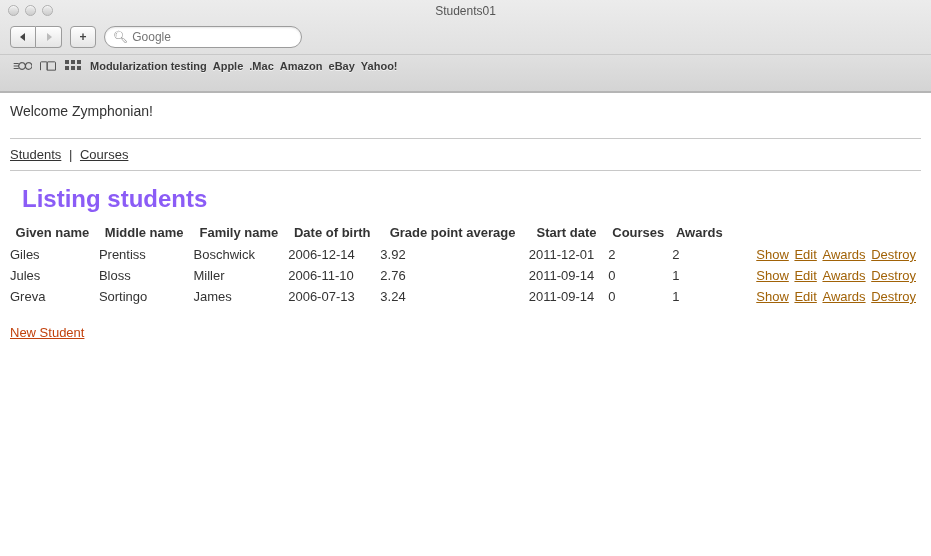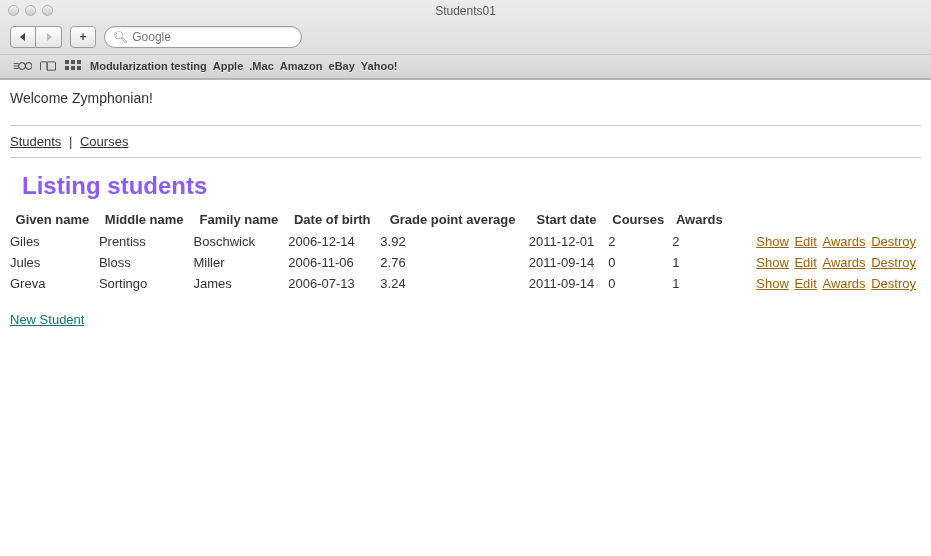--- a/index.html
+++ b/index.html
@@ -19,21 +19,21 @@
 
   .urlbar { flex: 1; display: flex; align-items: center; height: 22px; border: 1px solid #9c9c9c; border-radius: 4px; background: #fff; padding: 0 4px 0 0; overflow: hidden; box-shadow: inset 0 1px 2px rgba(0,0,0,.1); }
   .urlbar .globe { width: 16px; height: 16px; margin: 0 4px; }
   .urlbar input { flex: 1; border: none; outline: none; font-size: 12px; height: 100%; font-family: "Lucida Grande", Verdana, sans-serif; }
   .urlbar .reload { color: #666; font-size: 13px; padding: 0 6px; }
 
   .searchbar { width: 198px; height: 22px; border: 1px solid #9c9c9c; border-radius: 11px; background: #fff; display: flex; align-items: center; padding: 0 8px; box-shadow: inset 0 1px 2px rgba(0,0,0,.1); }
   .searchbar input { border: none; outline: none; width: 100%; font-size: 12px; font-family: "Lucida Grande", Verdana, sans-serif; color: #888; }
   .searchbar .mag { color: #888; margin-right: 4px; font-size: 12px; }
 
-  .bookbar { display: flex; align-items: center; gap: 6px; padding: 4px 12px 5px; background: linear-gradient(#e0e0e0,#d4d4d4); border-top: 1px solid #c8c8c8; border-bottom: 1px solid #b5b5b5; font-size: 12px; color: #333; font-family: "Lucida Grande", Verdana, sans-serif; }
+  .bookbar { display: flex; align-items: center; gap: 6px; padding: 4px 12px 18px; background: linear-gradient(#e0e0e0,#d4d4d4); border-top: 1px solid #c8c8c8; border-bottom: 1px solid #b5b5b5; font-size: 12px; color: #333; font-family: "Lucida Grande", Verdana, sans-serif; }
   .bm-icon { width: 20px; height: 14px; }
   .bookbar span.text-item { font-weight: bold; font-size: 11px; color: #3a3a3a; text-shadow: 0 1px 0 rgba(255,255,255,.6); }
 
   
   svg { display: block; }
 
   
   .page { padding: 10px 10px; }
   .welcome { font-size: 14px; color: #333; margin-bottom: 19px; }
   hr.sep { border: none; border-top: 1px solid #c8c8c8; margin: 8px 0; }
@@ -43,21 +43,21 @@
 
   h1.listing { font-size: 24px; font-weight: bold; color: #8b5cf6; margin: 14px 12px 10px; }
 
   table.students { border-collapse: collapse; width: 910px; }
   table.students th { text-align: center; font-weight: bold; font-size: 13px; padding: 2px 4px 4px 0; white-space: nowrap; margin-top: 13px; }
   table.students td { font-size: 13px; padding: 3px 4px 3px 0; white-space: nowrap; vertical-align: top; }
   table.students td.actions { text-align: right; }
   table.students td.actions a { margin-left: 2px; }
   a.rowlink { color: #a16207; text-decoration: underline; }
 
-  .newstudent { display: inline-block; margin-top: 18px; color: #0f766e; text-decoration: underline; font-size: 13px; }
+  .newstudent { display: inline-block; margin-top: 18px; color: #c2410c; text-decoration: underline; font-size: 13px; }
 </style>
 </head>
 <body>
 
 <div class="chrome">
   <div class="titlebar">
     <div class="traffic">
       <div class="traffic-dot"></div>
       <div class="traffic-dot"></div>
       <div class="traffic-dot"></div>
@@ -154,21 +154,21 @@
           <td>3.92</td>
           <td>2011-12-01</td>
           <td>2</td>
           <td>2</td>
           <td class="actions"><a href="#" class="rowlink">Show</a> <a href="#" class="rowlink">Edit</a> <a href="#" class="rowlink">Awards</a> <a href="#" class="rowlink">Destroy</a> </td>
         </tr>
         <tr>
           <td>Jules</td>
           <td>Bloss</td>
           <td>Miller</td>
-          <td>2006-11-06</td>
+          <td>2006-11-10</td>
           <td>2.76</td>
           <td>2011-09-14</td>
           <td>0</td>
           <td>1</td>
           <td class="actions"><a href="#" class="rowlink">Show</a> <a href="#" class="rowlink">Edit</a> <a href="#" class="rowlink">Awards</a> <a href="#" class="rowlink">Destroy</a> </td>
         </tr>
         <tr>
           <td>Greva</td>
           <td>Sortingo</td>
           <td>James</td>

